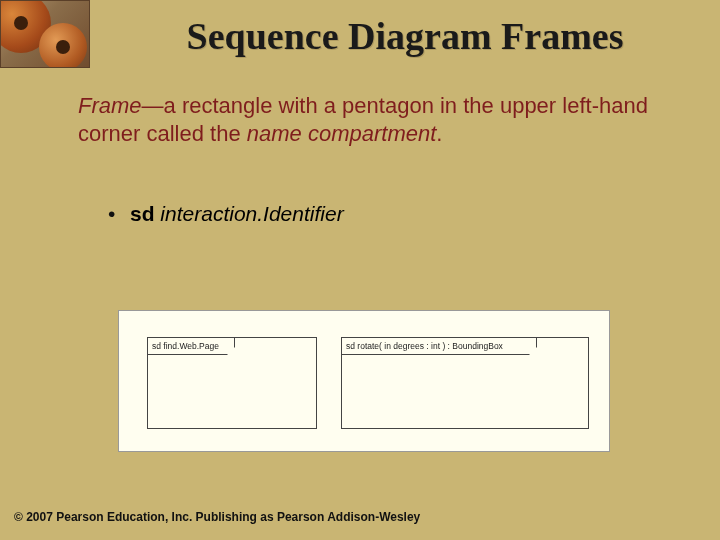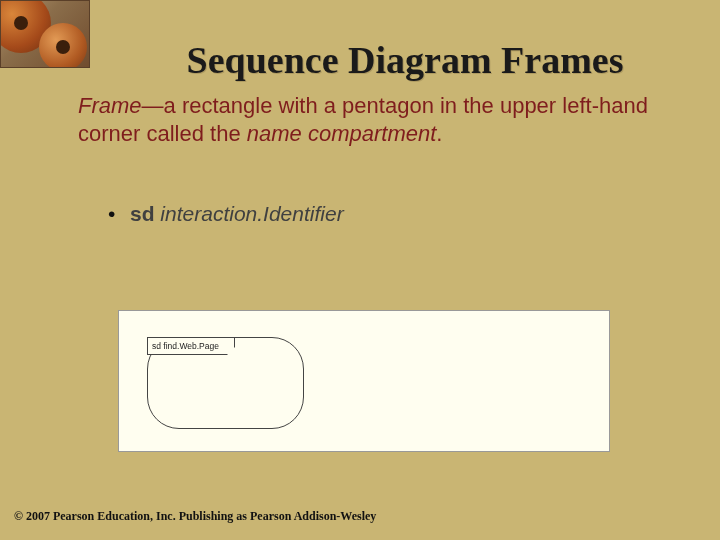--- a/index.html
+++ b/index.html
@@ -50,39 +50,38 @@
     position: absolute;
     top: 14px;
     left: 110px;
     right: 20px;
     text-align: center;
     font-family: "Times New Roman", Times, serif;
     font-weight: bold;
     font-size: 38px;
     color: #1a1a1a;
     text-shadow: 1px 1px 0 rgba(150,130,80,0.5);
-    margin-top: 24px;
   }
   .desc {
     position: absolute;
     top: 92px;
     left: 78px;
     right: 60px;
     font-size: 22px;
     color: #7f1d1d;
     line-height: 1.25;
   }
   .desc .italic { font-style: italic; }
   .bullets {
     position: absolute;
     top: 200px;
     left: 108px;
     right: 44px;
     font-size: 21px;
-    color: #404040;
+    color: #000000;
     line-height: 1.35;
   }
   .bullets li { list-style: none; position: relative; padding-left: 22px; margin-bottom: 2px;}
   .bullets li::before {
     content: "•";
     position: absolute;
     left: 0;
     top: 0;
     color: #111;
   }
@@ -98,23 +97,22 @@
     border: 1px solid #999;
   }
   .frame {
     position: absolute;
     border: 1px solid #444;
     background: transparent;
   }
   .frame.left {
     left: 28px;
     top: 26px;
-    width: 157px;
+    width: 170px;
     height: 92px;
-    border-radius: 32px;
   }
   .frame.right {
     left: 222px;
     top: 26px;
     width: 248px;
     height: 92px;
   }
   .namecomp {
     position: absolute;
     left: -1px;
@@ -129,21 +127,21 @@
     line-height: 12px;
     white-space: nowrap;
     clip-path: polygon(0 0, 100% 0, 100% 55%, calc(100% - 8px) 100%, 0 100%);
   }
   .frame.left .namecomp { width: 88px; }
   .frame.right .namecomp { width: 196px; }
   .copyright {
     position: absolute;
     left: 14px;
     bottom: 16px;
-    font-family: Liberation Serif, serif;
+    font-family: Liberation Sans, sans-serif;
     font-weight: bold;
     font-size: 12px;
     color: #111;
   }
 </style>
 </head>
 <body>
 
 <div class="thumb">
   <div class="gear"></div>
@@ -160,15 +158,18 @@
 <ul class="bullets">
   <li>
     <span class="bold">sd</span><span class="italic"> interaction.Identifier</span>
   </li>
 </ul>
 
 <div class="figure">
   <div class="frame left">
     <div class="namecomp">sd find.Web.Page</div>
   </div>
+  <div class="frame right">
+    <div class="namecomp">sd rotate( in degrees : int ) : BoundingBox</div>
+  </div>
 </div>
 
 <div class="copyright">© 2007 Pearson Education, Inc. Publishing as Pearson Addison-Wesley</div>
 
 </body></html>

